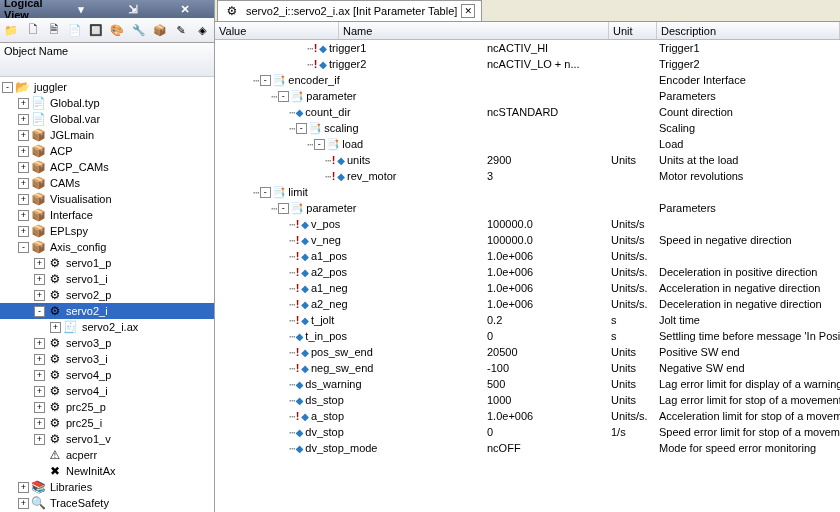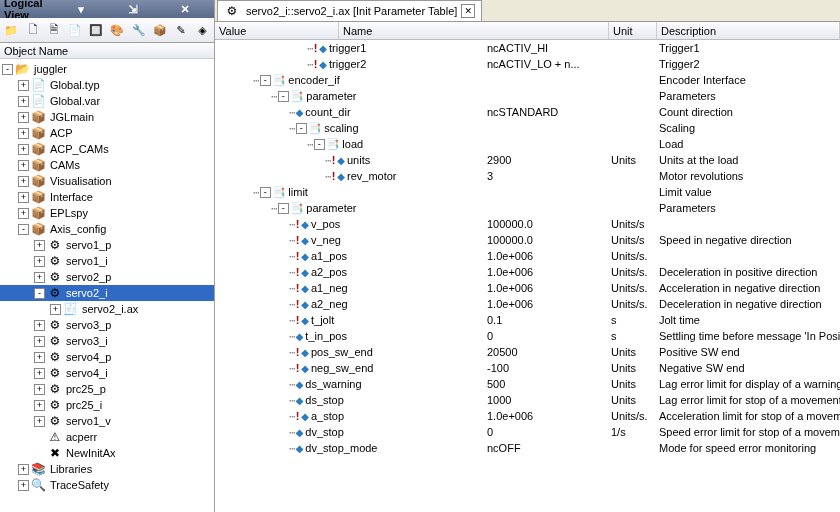--- a/index.html
+++ b/index.html
@@ -4,21 +4,21 @@
 <style>
 *{margin:0;padding:0;box-sizing:border-box;font-family:Tahoma,Arial,sans-serif;font-size:11px;color:#000}
 body{background:#ece9d8;width:840px;height:512px;overflow:hidden;display:flex}
 .panel-l{width:215px;display:flex;flex-direction:column;border-right:1px solid #a0a0a0}
 .panel-r{flex:1;display:flex;flex-direction:column;background:#fff;overflow:hidden}
 .title-bar{background:linear-gradient(#7b8ba8,#596a8a);color:#fff;padding:2px 4px;display:flex;align-items:center;height:18px}
 .title-bar span{flex:1;font-weight:bold}
 .title-ico{width:14px;height:14px;display:inline-flex;align-items:center;justify-content:center;color:#fff;cursor:pointer;margin-left:2px}
 .toolbar{background:linear-gradient(#fcfcfe,#e8eaf0);padding:2px;display:flex;gap:2px;border-bottom:1px solid #a0a0a0}
 .tbtn{width:20px;height:20px;display:inline-flex;align-items:center;justify-content:center;border:1px solid transparent;cursor:pointer}
-.hdr{background:linear-gradient(#fdfdfe,#e7eaf2);border-bottom:1px solid #ccc;padding:2px 4px;height:16px;display:flex;align-items:center}
+.hdr{background:linear-gradient(#fdfdfe,#e7eaf2);border-bottom:1px solid #ccc;padding:2px 4px;height:34px;display:flex;align-items:flex-start}
 .tree-area{flex:1;background:#fff;overflow:auto;padding:2px 0}
 .tree-row{display:flex;align-items:center;height:16px;padding-left:2px;white-space:nowrap;cursor:default}
 .tree-row.sel{background:#316ac5;color:#fff}
 .tree-row.sel .lbl{color:#fff}
 .exp{width:11px;height:11px;border:1px solid #888;display:inline-flex;align-items:center;justify-content:center;font-size:9px;line-height:1;margin-right:2px;cursor:pointer;background:#fff;color:#000}
 .noexp{width:11px;display:inline-block;margin-right:2px}
 .ico{width:16px;height:16px;display:inline-flex;align-items:center;justify-content:center;margin-right:2px;font-size:12px}
 .lbl{padding:0 1px}
 .spacer{display:inline-block}
 
@@ -354,21 +354,20 @@
       <div class="trow">
         <div class="tcell c-name">
           <span class="spacer" style="width: 36px;"></span>
           <span class="tree-line">⋯</span>
           <span class="exp">-</span>
           <span class="struct-ico">📑</span>
           <span>limit</span>
         </div>
         <div class="tcell c-val"></div>
         <div class="tcell c-unit"></div>
-        <div class="tcell c-desc">Limit value</div>
       </div>
       <div class="trow">
         <div class="tcell c-name">
           <span class="spacer" style="width: 54px;"></span>
           <span class="tree-line">⋯</span>
           <span class="exp">-</span>
           <span class="struct-ico">📑</span>
           <span>parameter</span>
         </div>
         <div class="tcell c-val"></div>
@@ -446,21 +445,21 @@
         <div class="tcell c-desc">Deceleration in negative direction</div>
       </div>
       <div class="trow">
         <div class="tcell c-name">
           <span class="spacer" style="width: 72px;"></span>
           <span class="tree-line">⋯</span>
           <span class="mark">!</span>
           <span class="diamond">◆</span>
           <span>t_jolt</span>
         </div>
-        <div class="tcell c-val">0.1</div>
+        <div class="tcell c-val">0.2</div>
         <div class="tcell c-unit">s</div>
         <div class="tcell c-desc">Jolt time</div>
       </div>
       <div class="trow">
         <div class="tcell c-name">
           <span class="spacer" style="width: 72px;"></span>
           <span class="tree-line">⋯</span>
           <span class="diamond">◆</span>
           <span>t_in_pos</span>
         </div>

